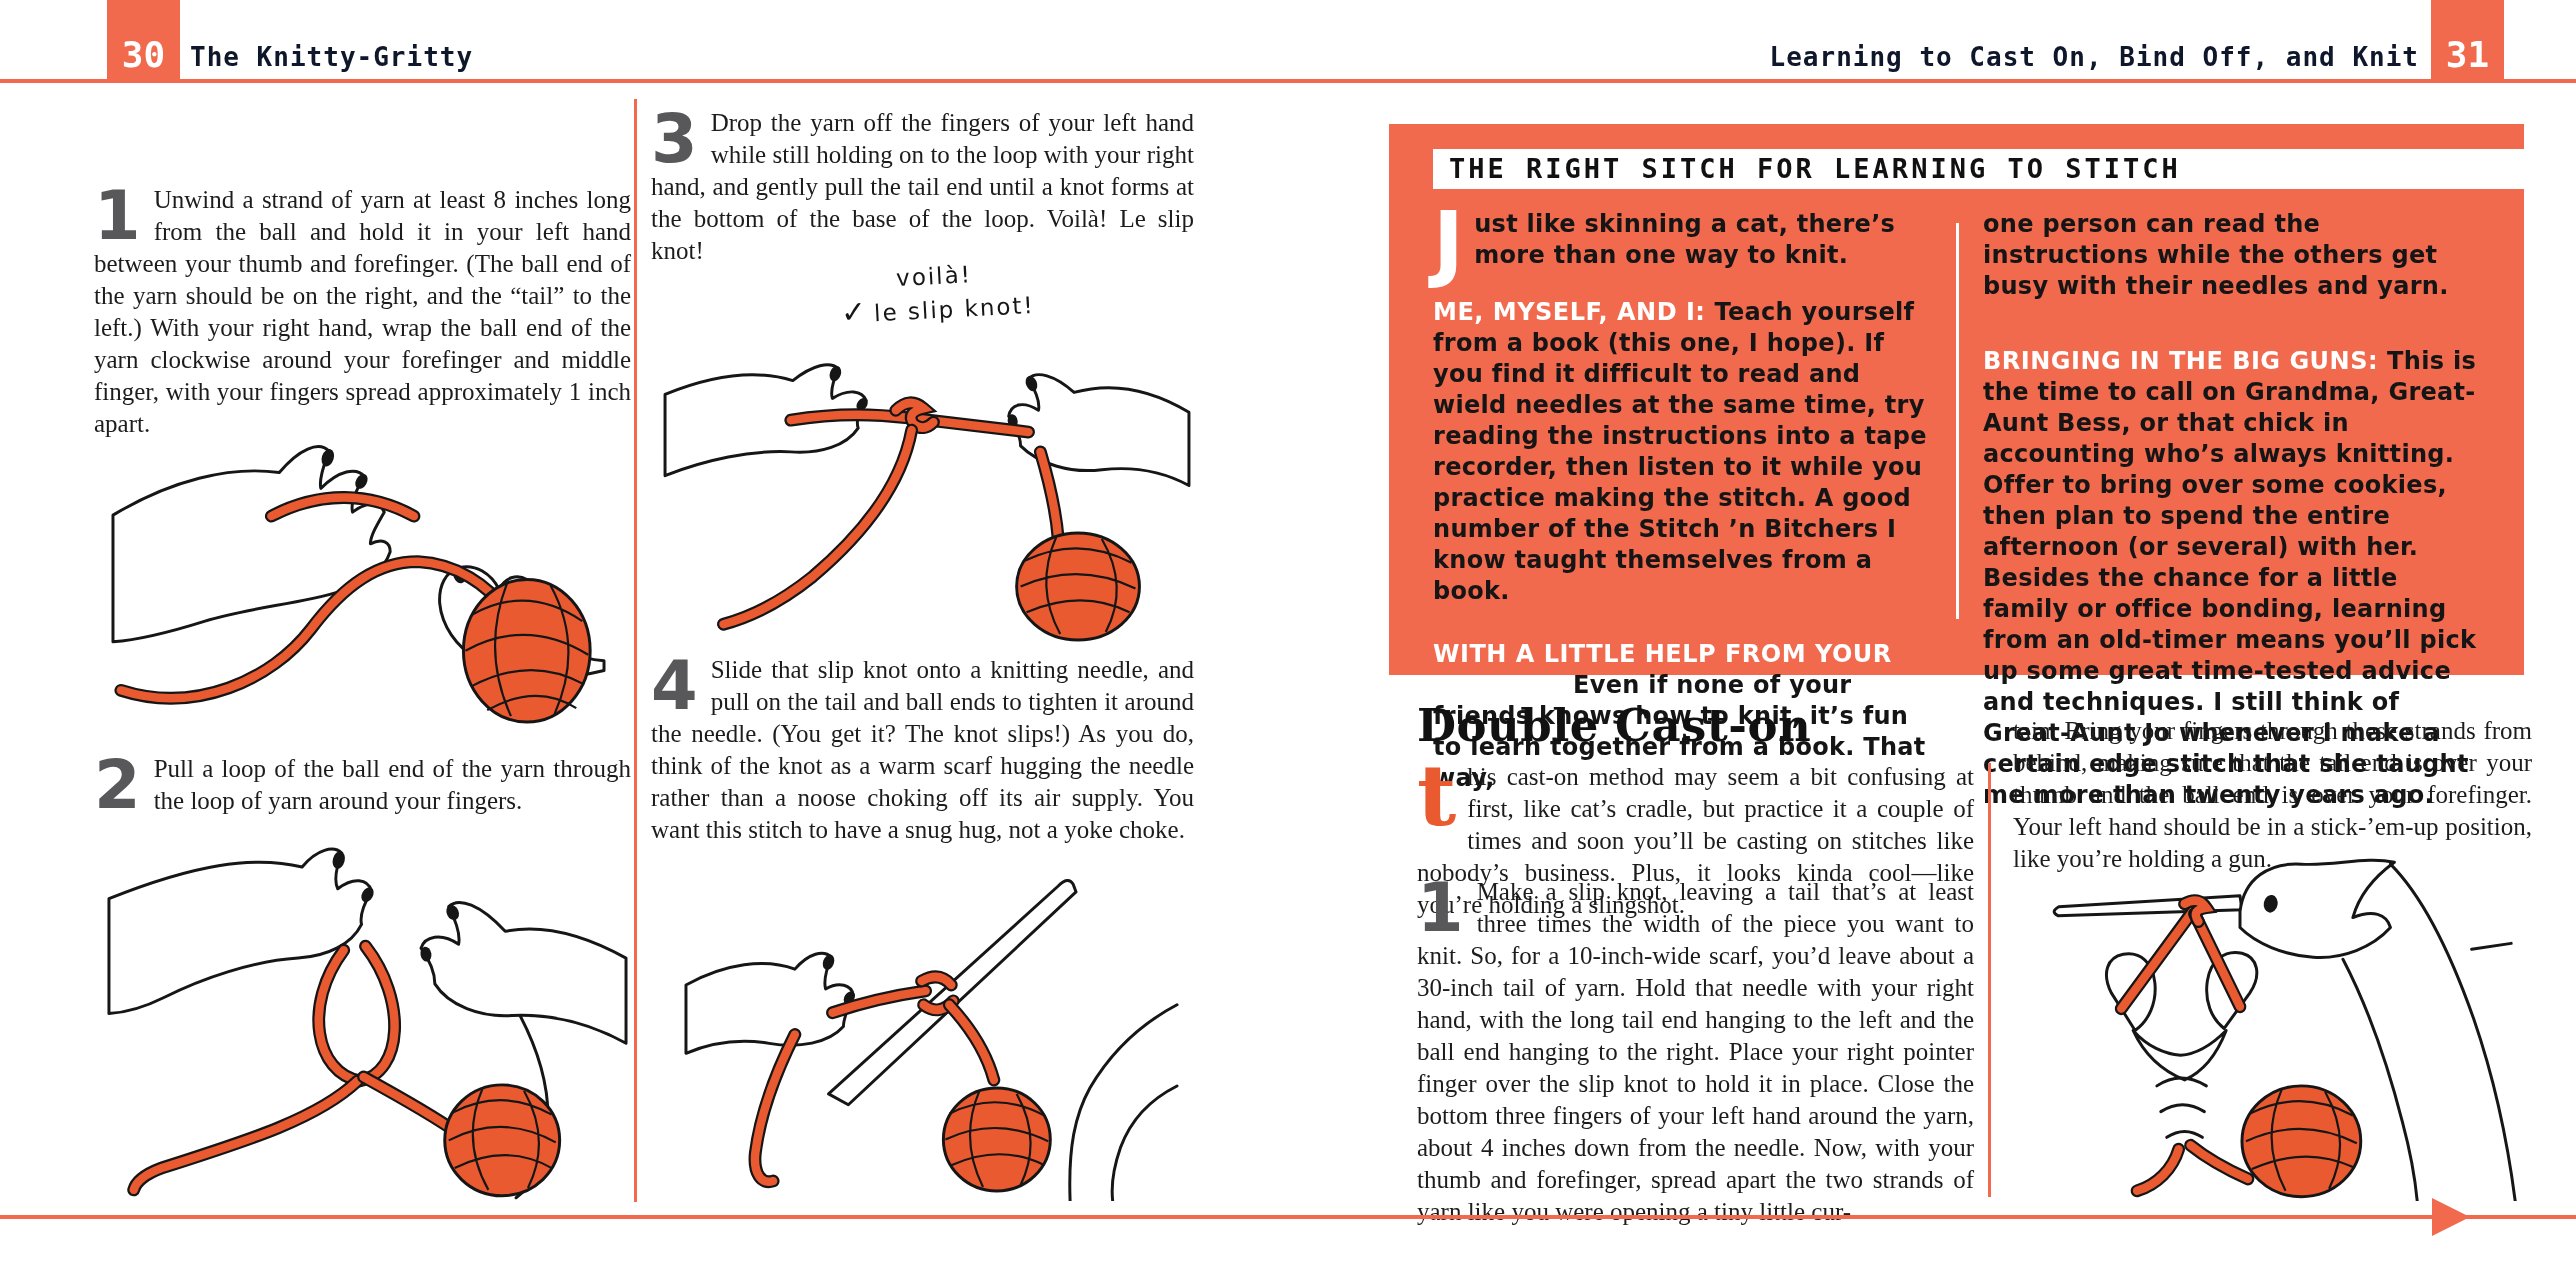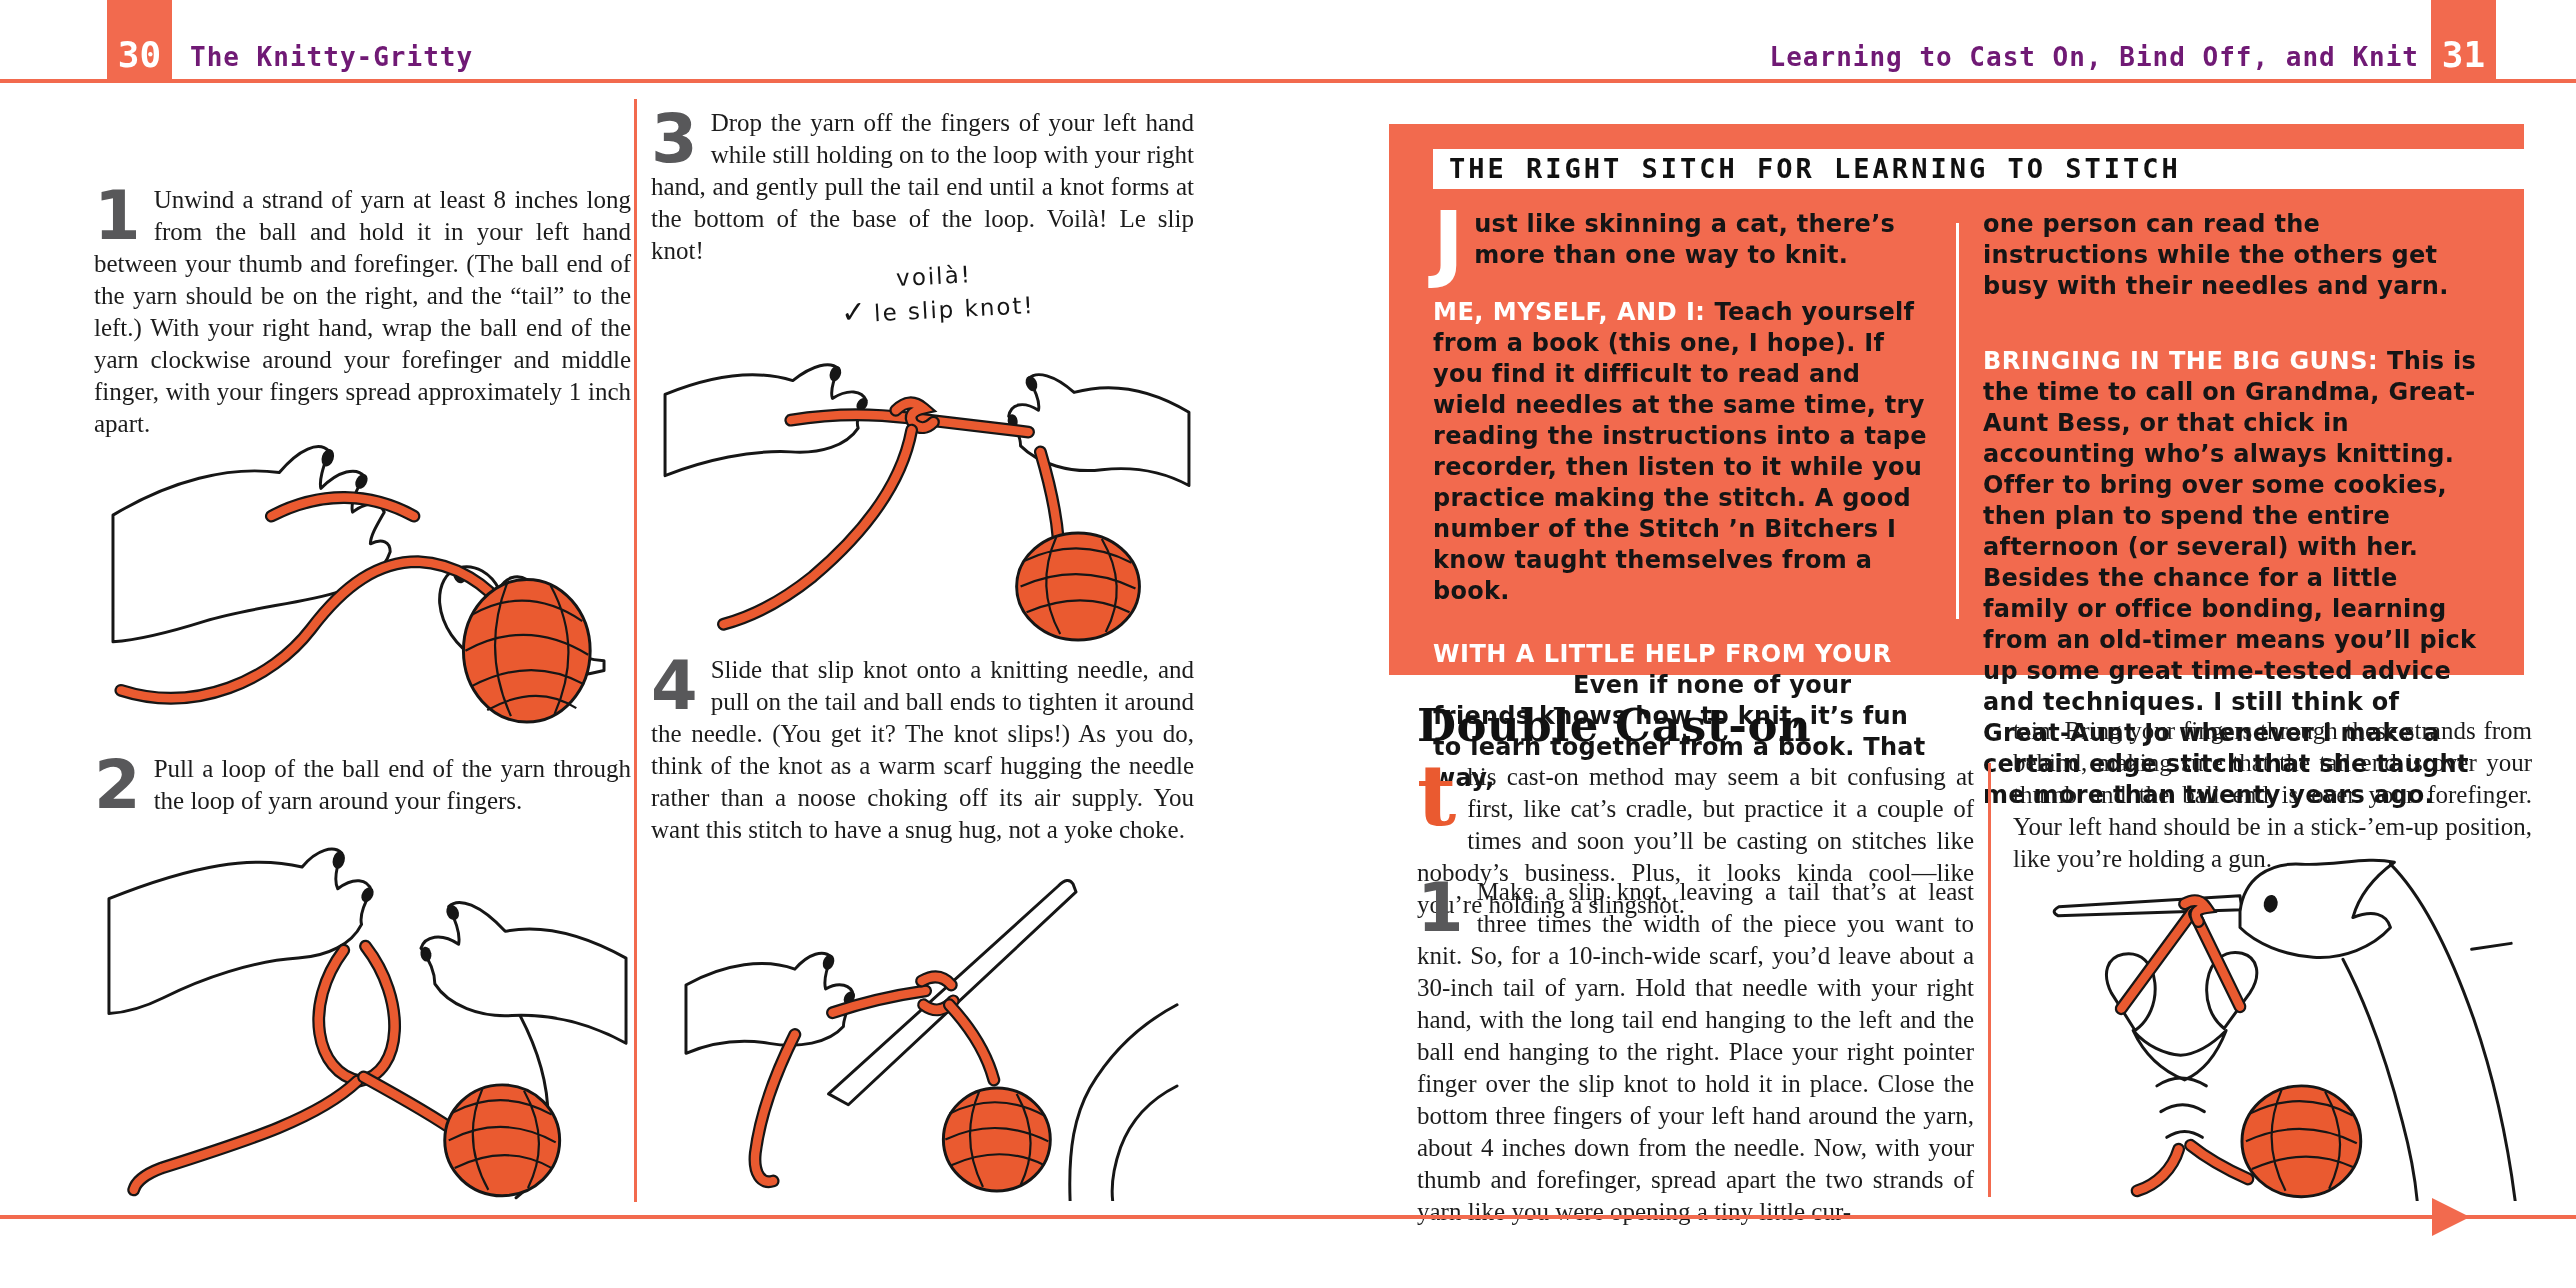--- a/index.html
+++ b/index.html
@@ -1,25 +1,25 @@
 <!DOCTYPE html>
 <html><head>
 <meta charset="utf-8">
 <style>
   html,body{margin:0;padding:0;background:#ffffff;}
   .canvas{position:relative;width:2576px;height:1288px;background:#fff;overflow:hidden;
           font-family:"Liberation Serif", serif;color:#141414;}
   .abs{position:absolute;}
   .rule-h{position:absolute;left:0;width:2576px;height:4px;background:#f26a4e;}
-  .tab{position:absolute;top:0;width:65px;height:83px;background:#f26a4e;}
+  .tab{position:absolute;top:0;width:73px;height:83px;background:#f26a4e;}
   .pagenum{position:absolute;bottom:8px;left:0;right:0;text-align:center;
            font-family:"DejaVu Sans Mono", monospace;font-weight:bold;
            font-size:36px;color:#ffffff;}
   .runhead{position:absolute;top:42px;font-family:"DejaVu Sans Mono", monospace;
-           font-weight:bold;font-size:26px;letter-spacing:1px;color:#701a75;white-space:nowrap;}
+           font-weight:bold;font-size:26px;letter-spacing:1px;color:#0f172a;white-space:nowrap;}
 
   
   .serif-p{position:absolute;font-size:25px;line-height:32px;text-align:justify;color:#1c1c1c;}
   .stepnum{float:left;font-family:"DejaVu Sans", sans-serif;font-weight:bold;
            font-size:67px;line-height:57px;color:#58585a;margin:4px 13px 0 0;}
   .dropcap-t{float:left;font-family:"DejaVu Serif", serif;font-weight:bold;
            font-size:85px;line-height:65px;color:#ea5a30;margin:2px 11px 0 0;}
   .sect-title{position:absolute;font-family:"DejaVu Serif", serif;font-weight:bold;
            font-size:45px;letter-spacing:0.5px;color:#111;white-space:nowrap;}
 

